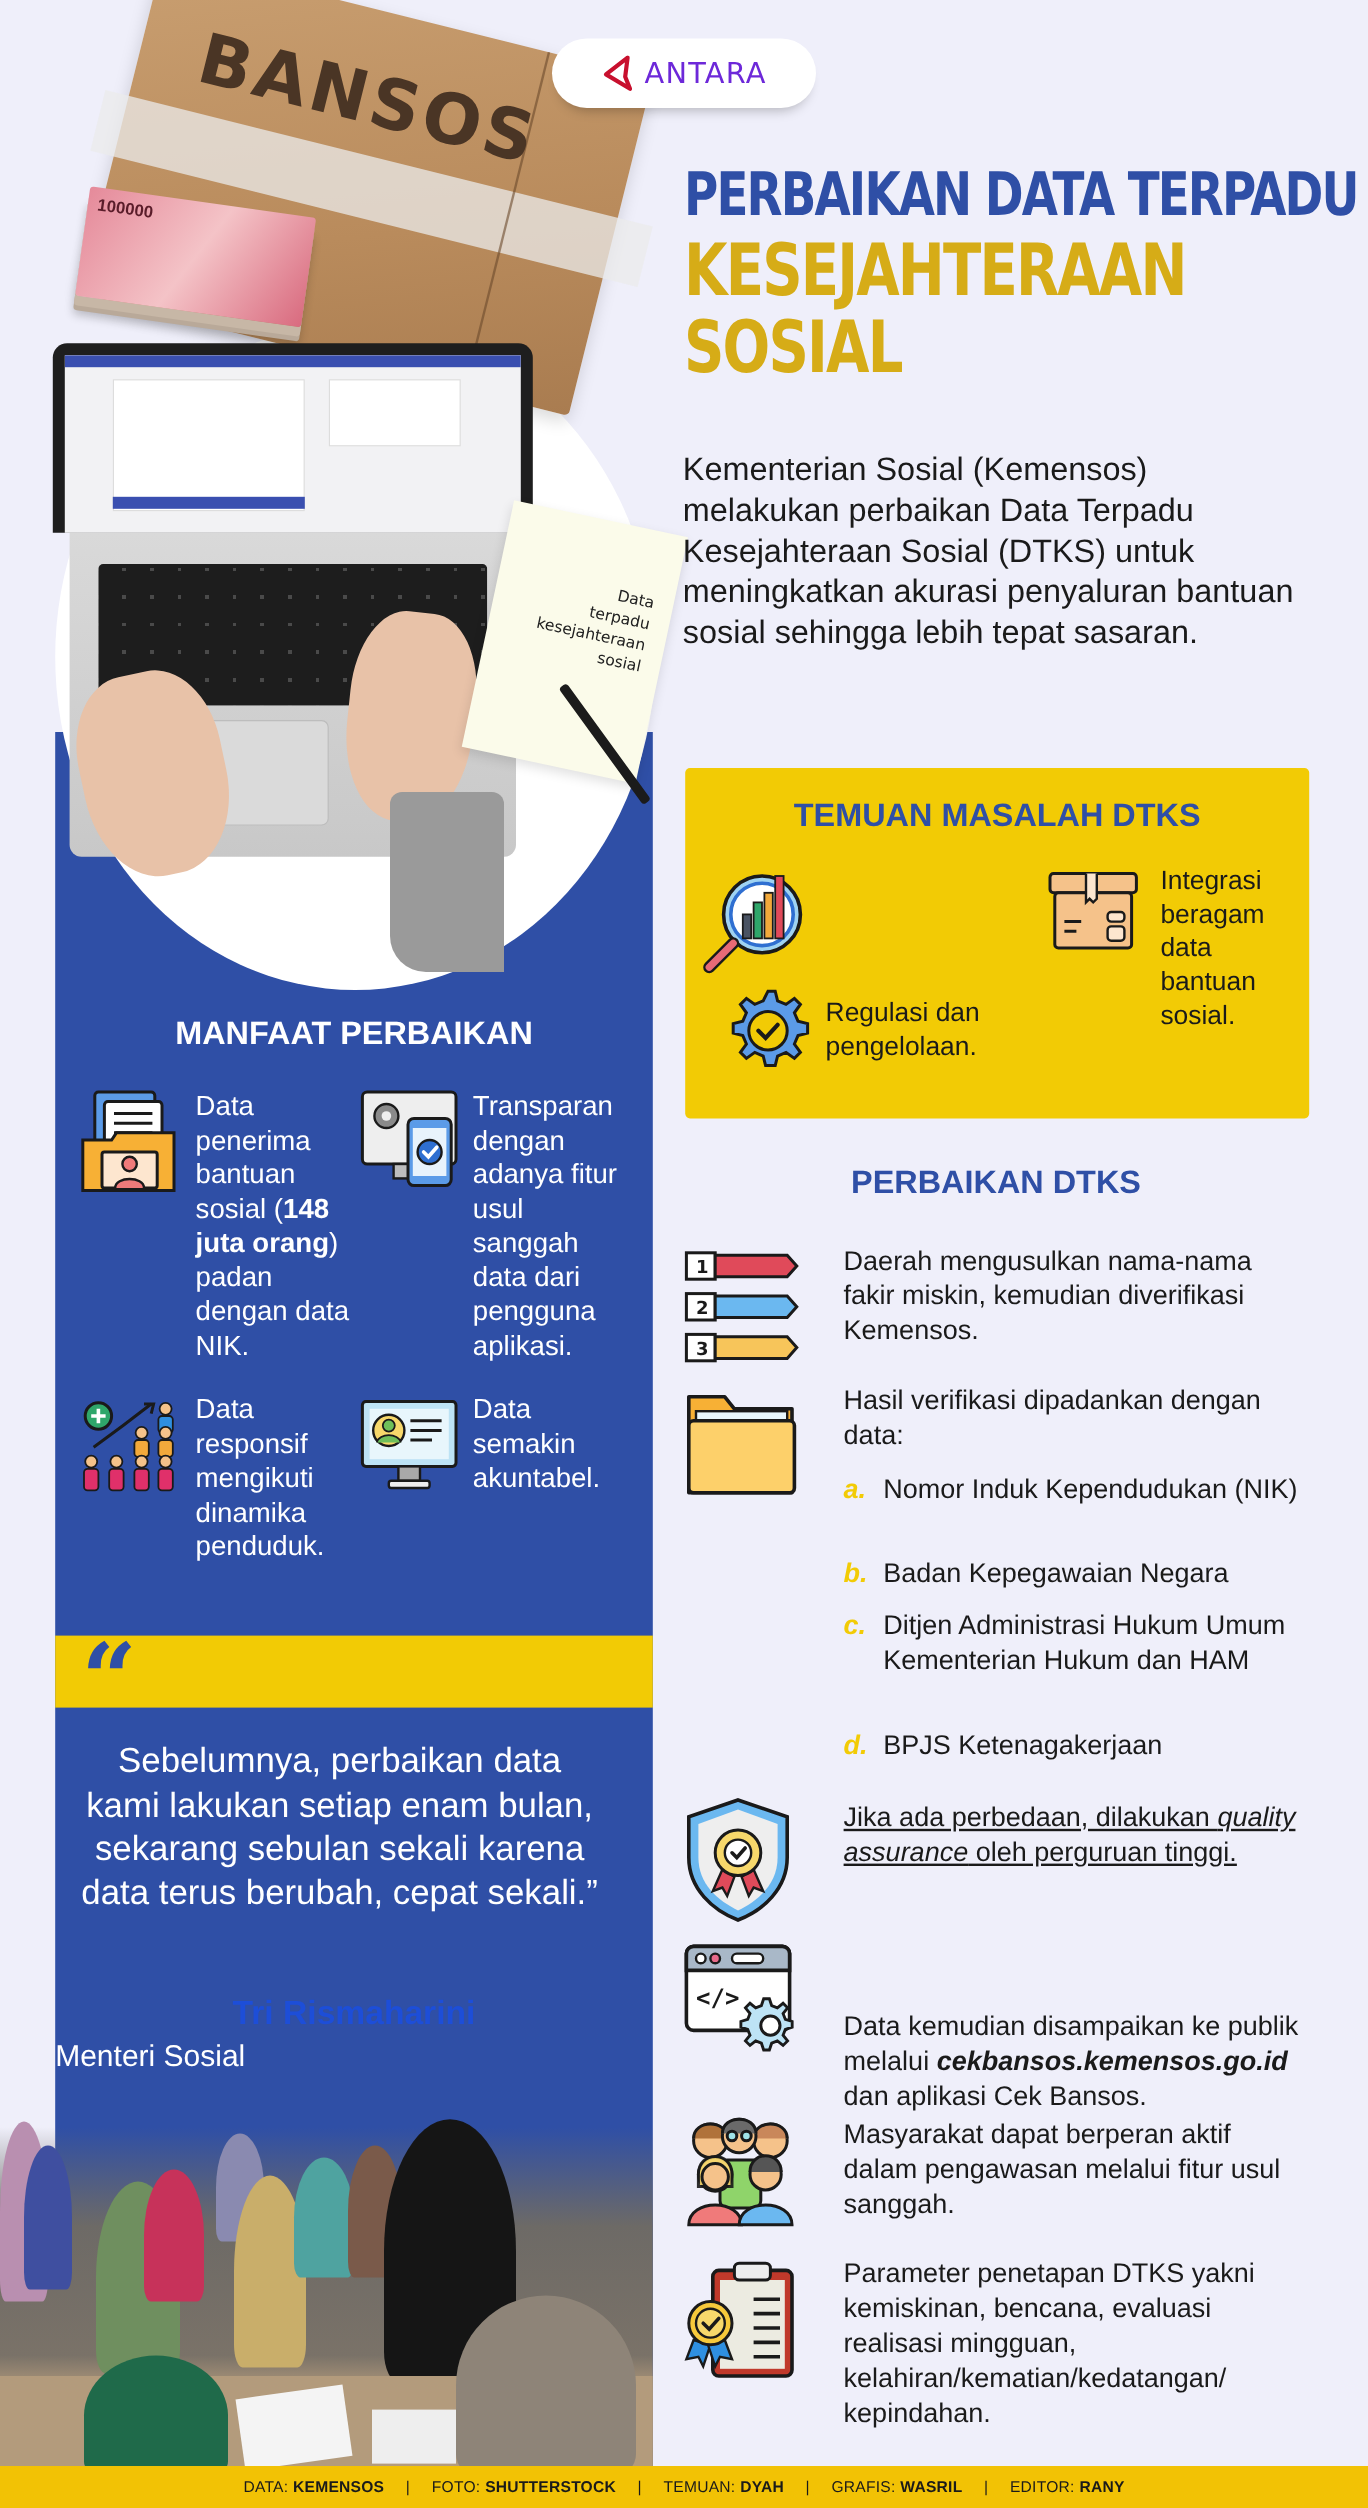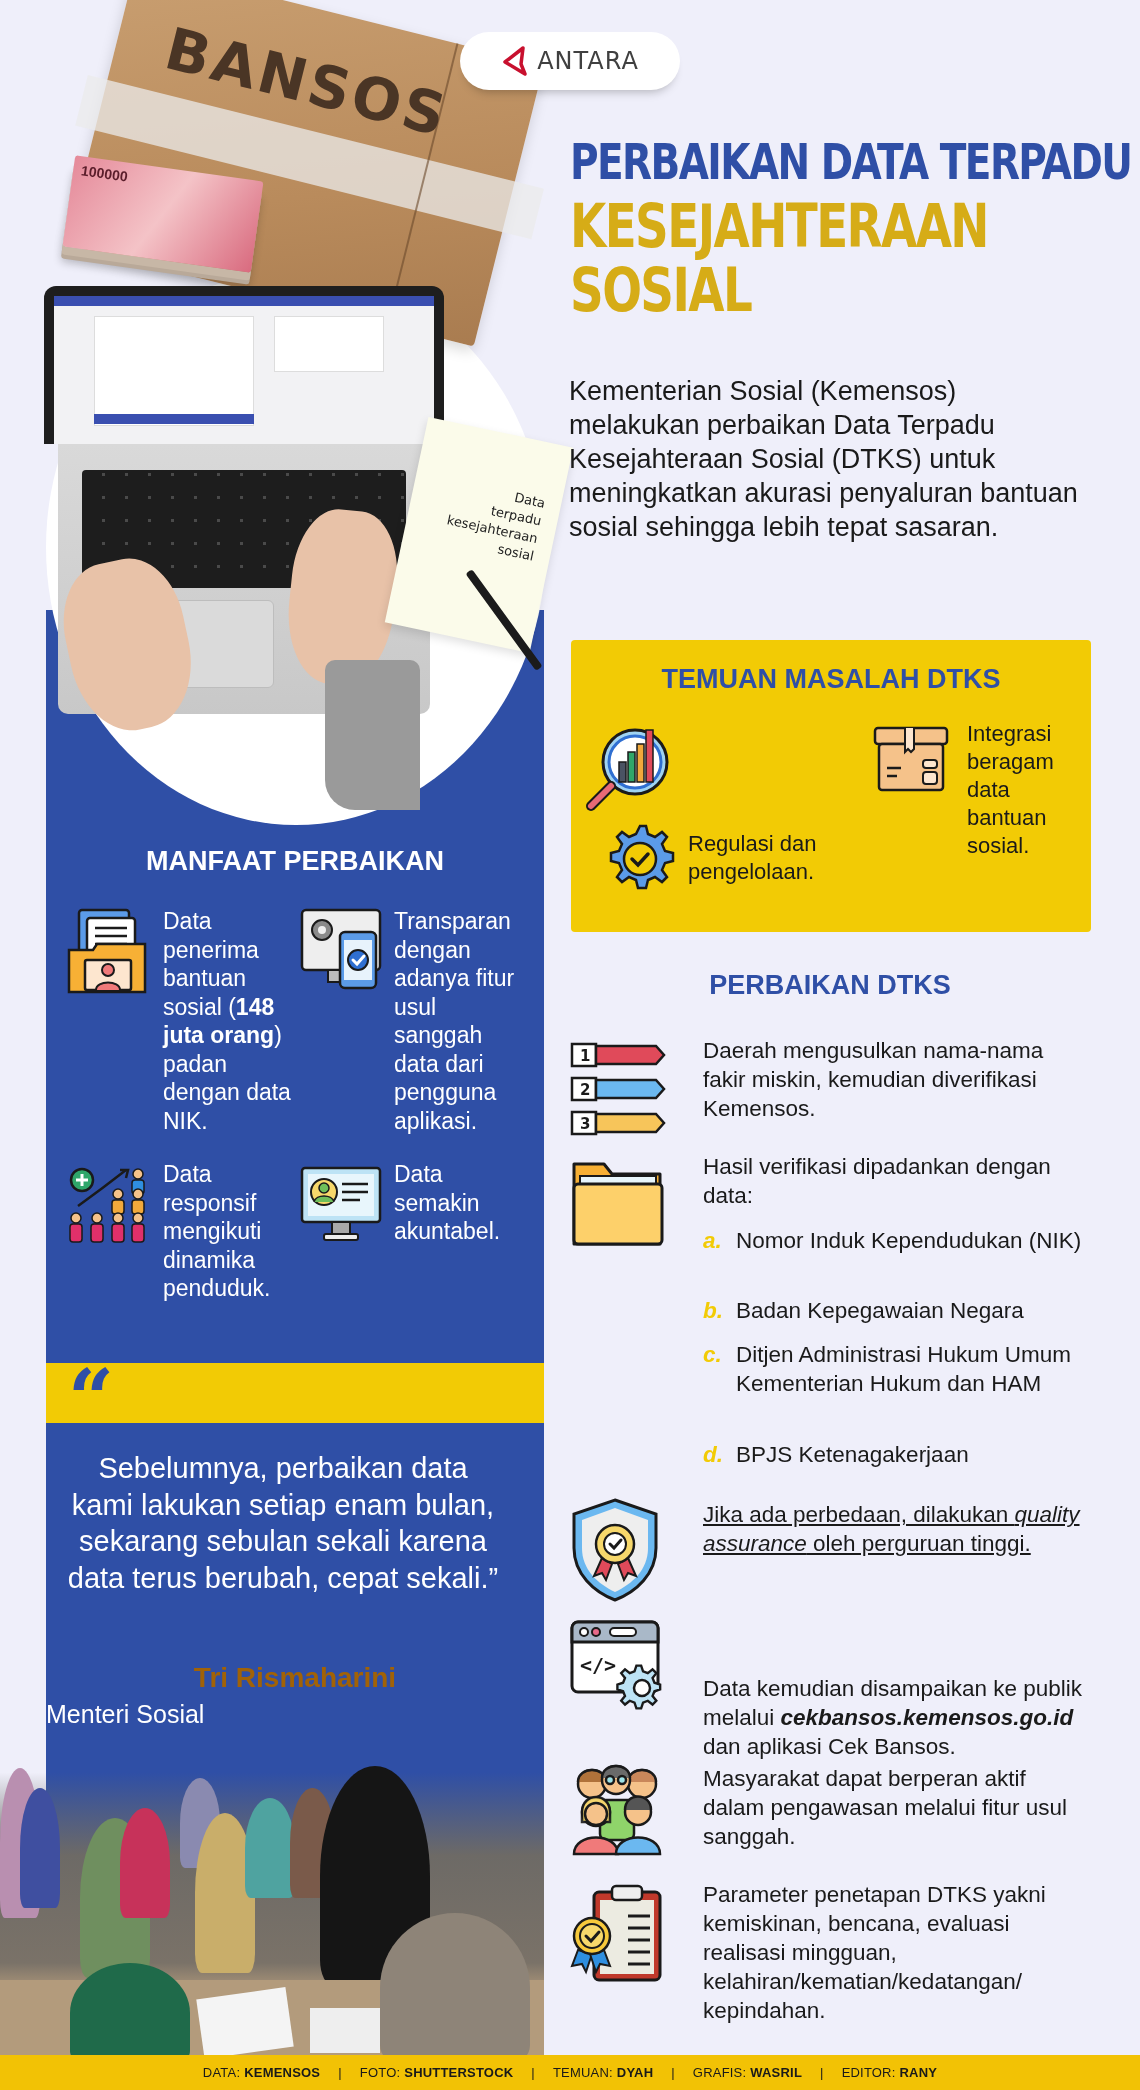--- a/index.html
+++ b/index.html
@@ -79,21 +79,21 @@
   }
   .pen { position: absolute; left: 500px; top: 560px; width: 8px; height: 120px; background: #1b1b1b; transform: rotate(-36deg); border-radius: 3px; }
 
   
   .logo-pill {
     position: absolute; left: 460px; top: 32px; width: 220px; height: 58px;
     background: #fff; border-radius: 29px; box-shadow: 0 8px 10px -6px rgba(0,0,0,0.25);
     display: flex; align-items: center; justify-content: center; gap: 8px;
   }
   .logo-mark { width: 28px; height: 30px; }
-  .logo-text { font-size: 24px; letter-spacing: 1px; color: #404040; font-family: "DejaVu Sans", sans-serif; }
+  .logo-text { font-size: 24px; letter-spacing: 1px; color: #6d28d9; font-family: "DejaVu Sans", sans-serif; }
 
   
   .title { position: absolute; left: 570px; top: 130px; font-family: "DejaVu Sans", sans-serif; font-weight: bold; line-height: 64px; }
   .title-line1 { color: #2f4fa6; font-size: 50px; letter-spacing: -2px; transform: scaleX(0.78); transform-origin: left; white-space: nowrap; }
   .title-line2, .title-line3 { color: #d6ac17; font-size: 60px; letter-spacing: -2px; transform: scaleX(0.78); transform-origin: left; white-space: nowrap; }
 
   .intro {
     position: absolute; left: 569px; top: 374px; width: 520px;
     font-size: 27px; line-height: 34px; color: #1a1a1a;
   }
@@ -110,21 +110,21 @@
   
   .manfaat-title { position: absolute; left: 46px; top: 846px; width: 498px; text-align: center; font-weight: bold; font-size: 27px; color: #fff; }
   .m-text { position: absolute; font-size: 23px; line-height: 28.5px; color: #fff; }
   .m-text b { font-weight: bold; }
   .m-icon { position: absolute; }
 
   
   .quote-bar { position: absolute; left: 46px; top: 1363px; width: 498px; height: 60px; background: #f2cb05; }
   .quote-mark { position: absolute; left: 22px; top: -4px; font-family: "DejaVu Serif", serif; font-weight: bold; font-size: 80px; color: #2f4fa6; line-height: 80px; }
   .quote-text { position: absolute; left: 66px; top: 1450px; width: 434px; text-align: center; font-size: 29px; line-height: 36.5px; color: #fff; }
-  .quote-author { position: absolute; left: 46px; top: 1662px; width: 498px; text-align: center; font-weight: bold; font-size: 28px; color: #a16207; }
+  .quote-author { position: absolute; left: 46px; top: 1662px; width: 498px; text-align: center; font-weight: bold; font-size: 28px; color: #1d4ed8; }
   .quote-role { position: absolute; left: 46px; top: 1700px; width: 498px; text-align: left; font-size: 25px; color: #fff; }
 
   
   .crowd {
     position: absolute; left: 0; top: 1748px; width: 544px; height: 307px; overflow: hidden;
     background: linear-gradient(180deg, rgba(47,79,166,0) 0%, rgba(47,79,166,0) 8%, #6d6a66 35%, #7a7268 70%, #b39b7c 80%, #a58d6e 100%);
   }
   .person { position: absolute; border-radius: 50% 50% 12% 12%; }
 
   

